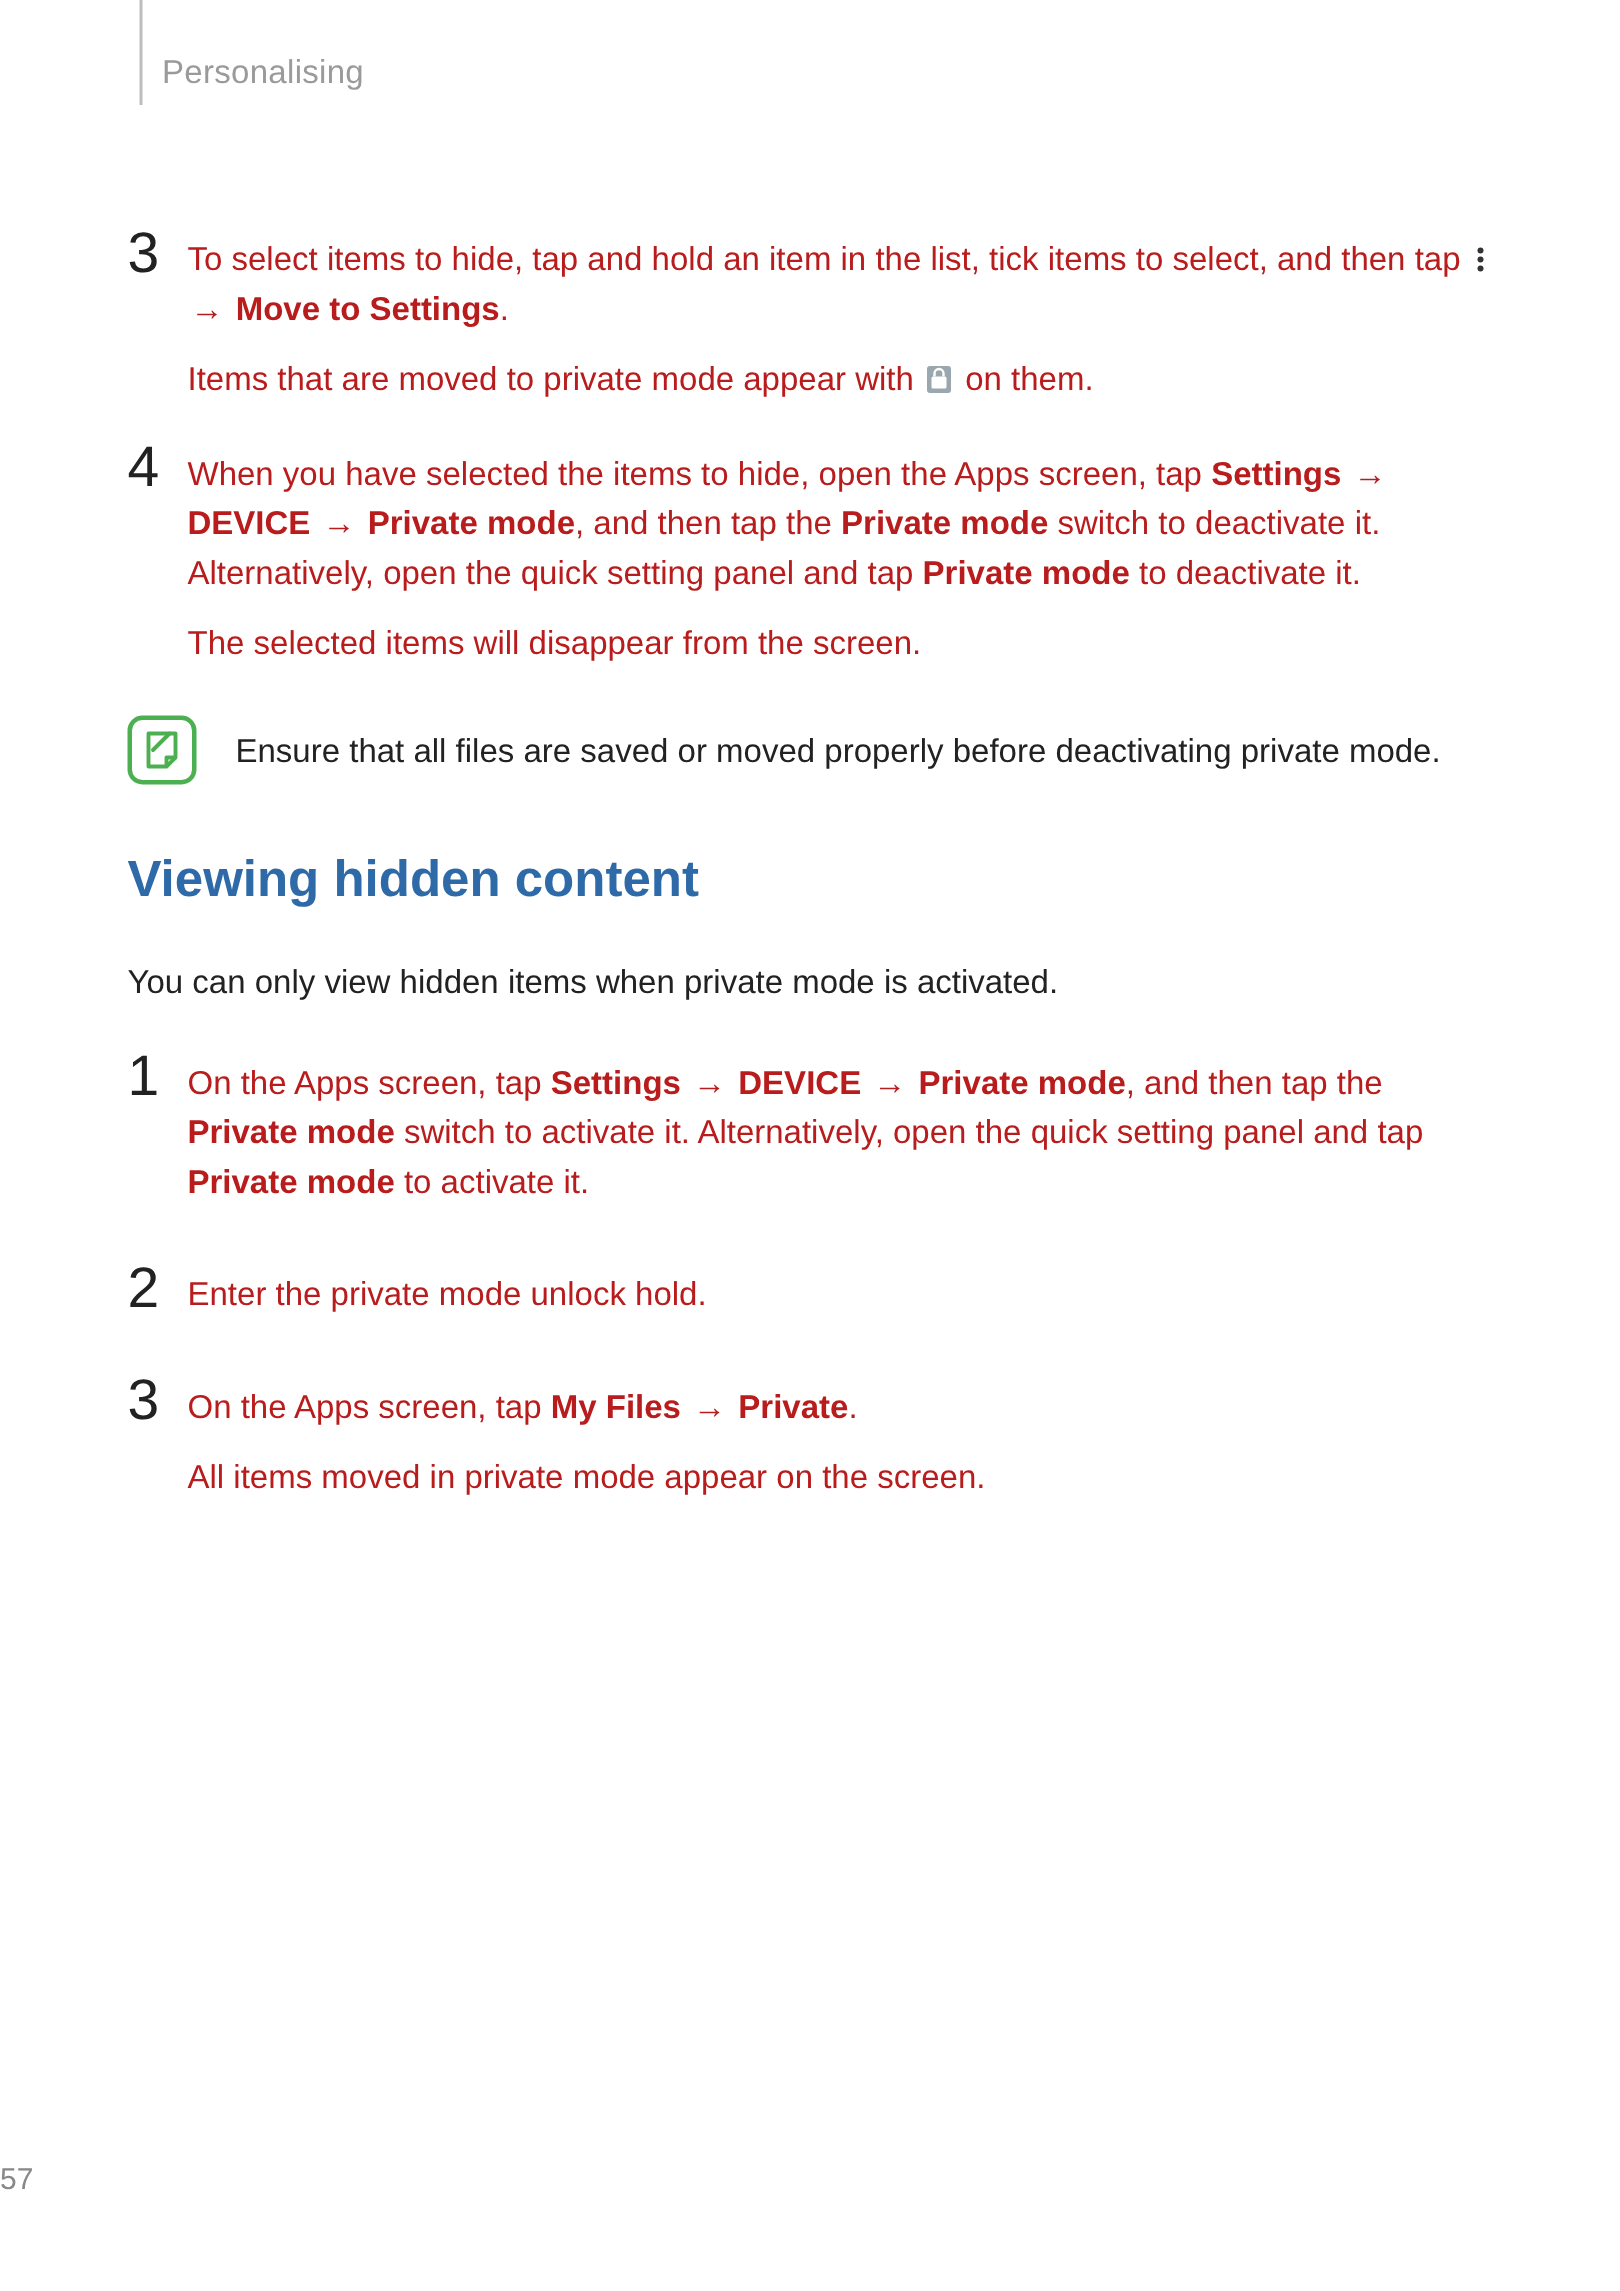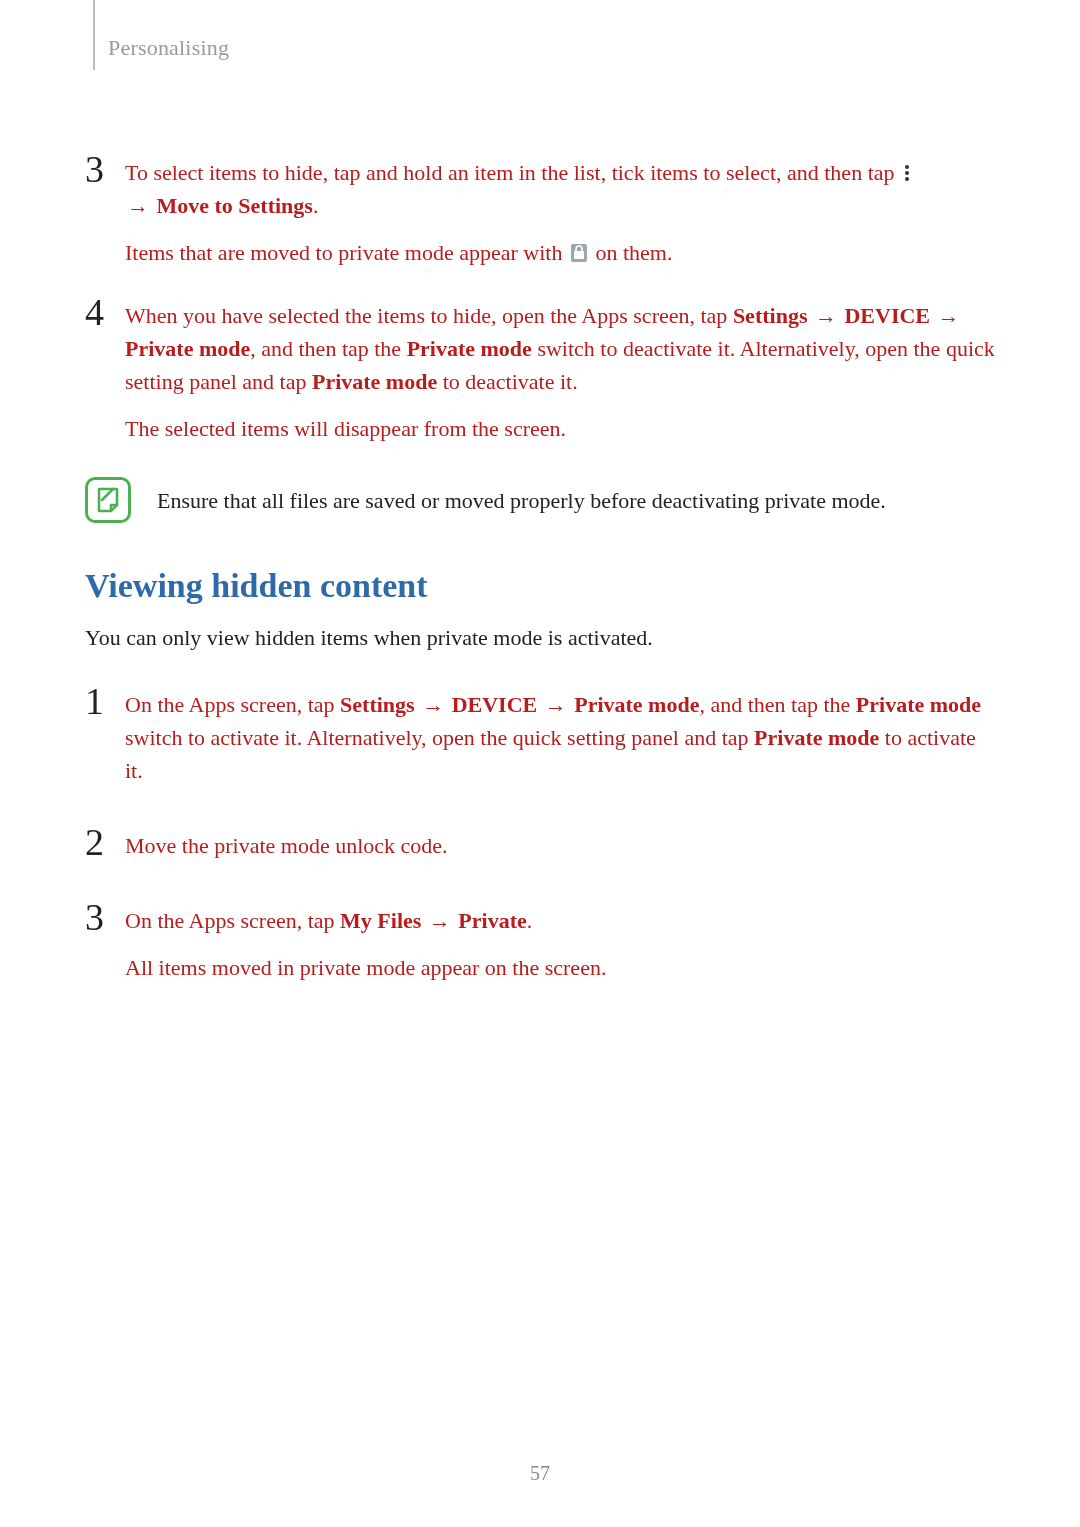--- a/index.html
+++ b/index.html
@@ -11,21 +11,20 @@
     background: #ffffff;
     font-family: -apple-system, "Segoe UI", "Helvetica Neue", Arial, sans-serif;
     color: #222;
   }
   .page {
     position: relative;
     width: 1080px;
     height: 1509px;
     box-sizing: border-box;
     padding: 35px 85px 0 85px;
-    font-family: Liberation Serif, serif;
   }
   .header-rule {
     position: absolute;
     top: 0;
     left: 93px;
     width: 2px;
     height: 70px;
     background: #bdbdbd;
   }
   .header-label {
@@ -96,38 +95,38 @@
   .note-icon svg { display: block; }
   .note-text {
     font-size: 22px;
     line-height: 1.5;
     color: #222;
   }
   .section-heading {
     font-size: 34px;
     font-weight: 700;
     color: #2f6aa8;
-    margin: 0 0 16px 0;
+    margin: 0 0 32px 0;
   }
   .section-intro {
     font-size: 22px;
     line-height: 1.5;
     margin: 0 0 28px 0;
     color: #222;
   }
   .steps-v {
     margin-top: 0;
   }
   .steps-v .step { margin-bottom: 22px; }
   .page-number {
     position: absolute;
-    bottom: 24px;
+    bottom: 44px;
     left: 0;
     right: 0;
-    text-align: center;
+    text-align: left;
     font-size: 20px;
     color: #888;
   }
 </style>
 </head>
 <body>
 
 <div class="page">
 
   <div class="header-rule"></div>
@@ -187,21 +186,21 @@
         <div class="step-body">
           <p>
             <span>On the Apps screen, tap </span><span class="b">Settings</span><span class="arrow"> → </span><span class="b">DEVICE</span><span class="arrow"> → </span><span class="b">Private mode</span><span>, and then tap the </span><span class="b">Private mode</span><span> switch to activate it. Alternatively, open the quick setting panel and tap </span><span class="b">Private mode</span><span> to activate it.</span>
           </p>
         </div>
       </div>
 
       <div class="step">
         <div class="step-num">2</div>
         <div class="step-body">
-          <p>Move the private mode unlock code.</p>
+          <p>Enter the private mode unlock hold.</p>
         </div>
       </div>
 
       <div class="step">
         <div class="step-num">3</div>
         <div class="step-body">
           <p>
             <span>On the Apps screen, tap </span><span class="b">My Files</span><span class="arrow"> → </span><span class="b">Private</span><span>.</span>
           </p>
           <p>All items moved in private mode appear on the screen.</p>

